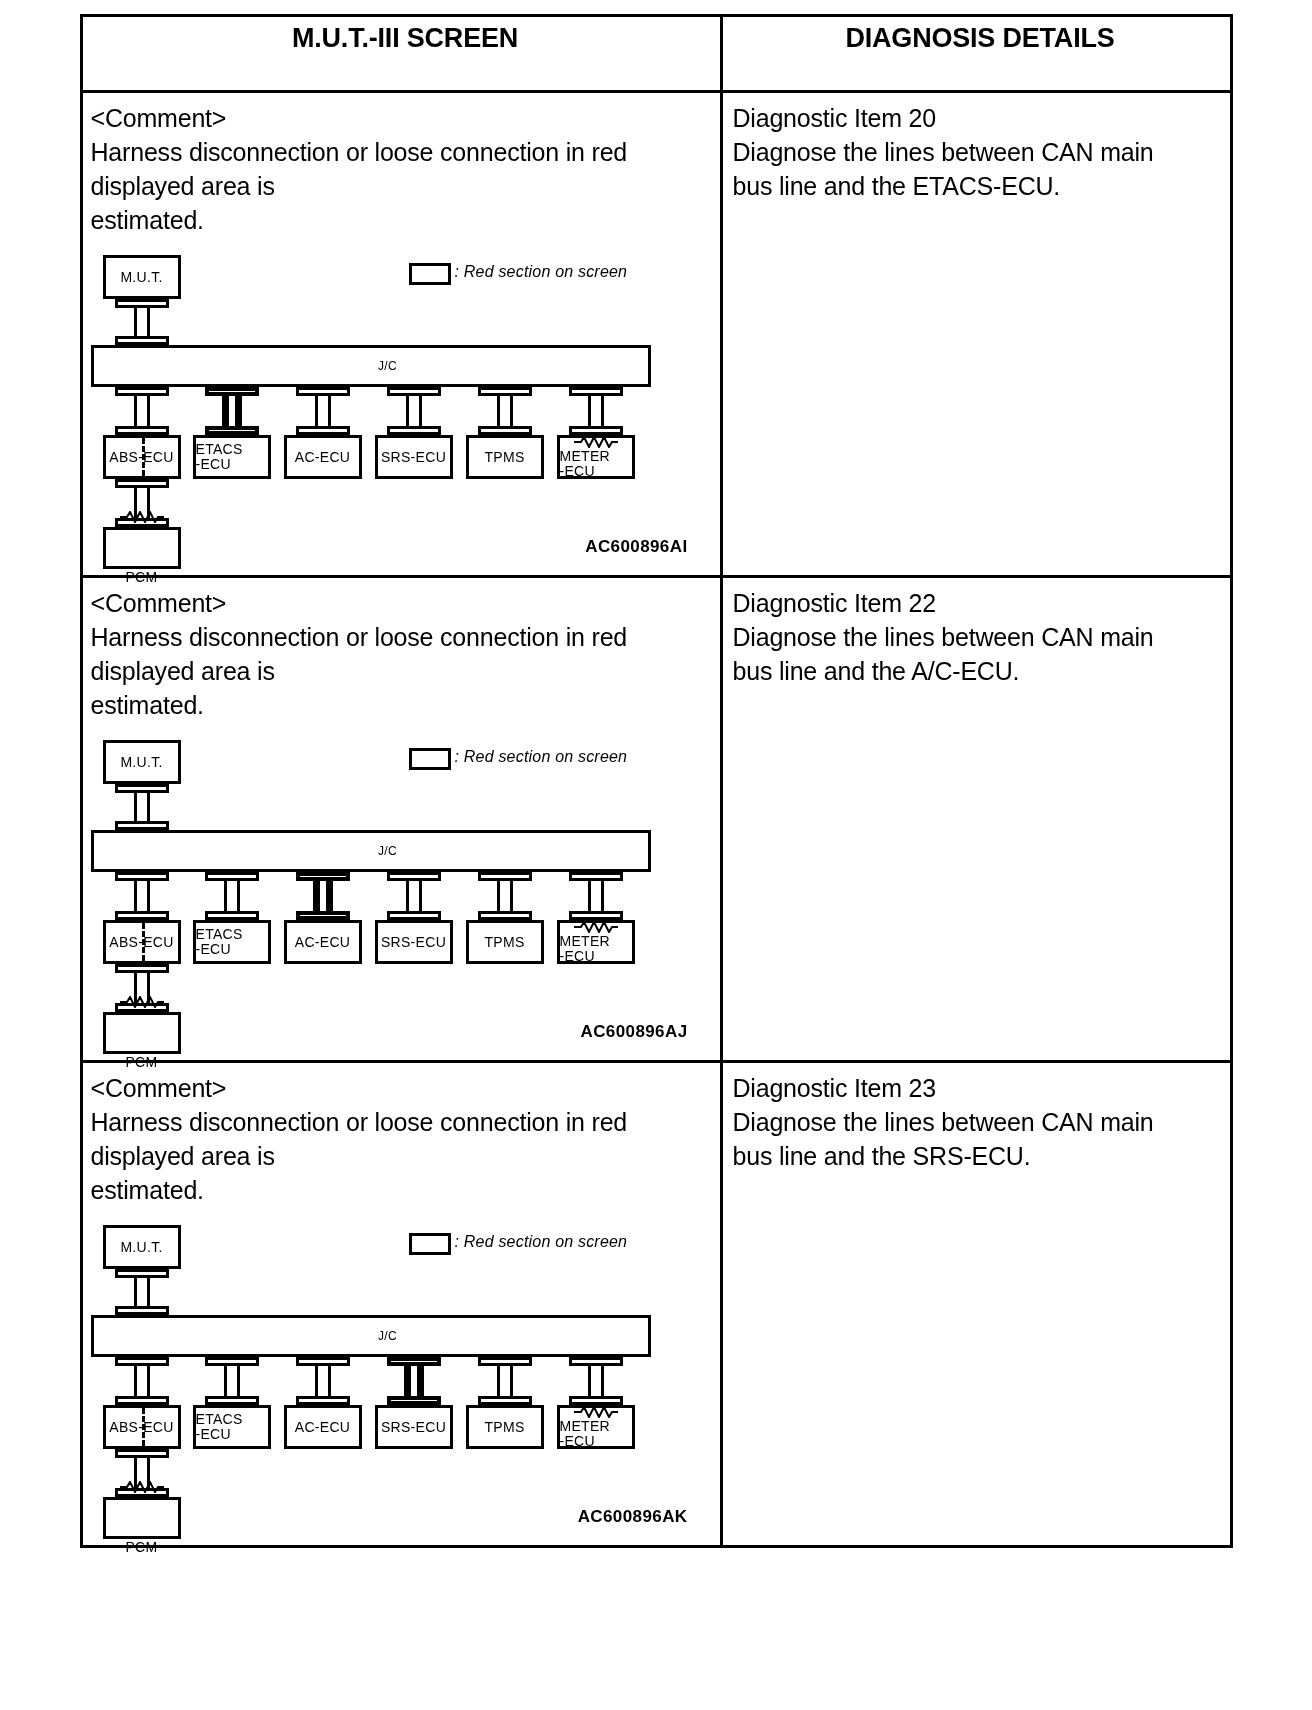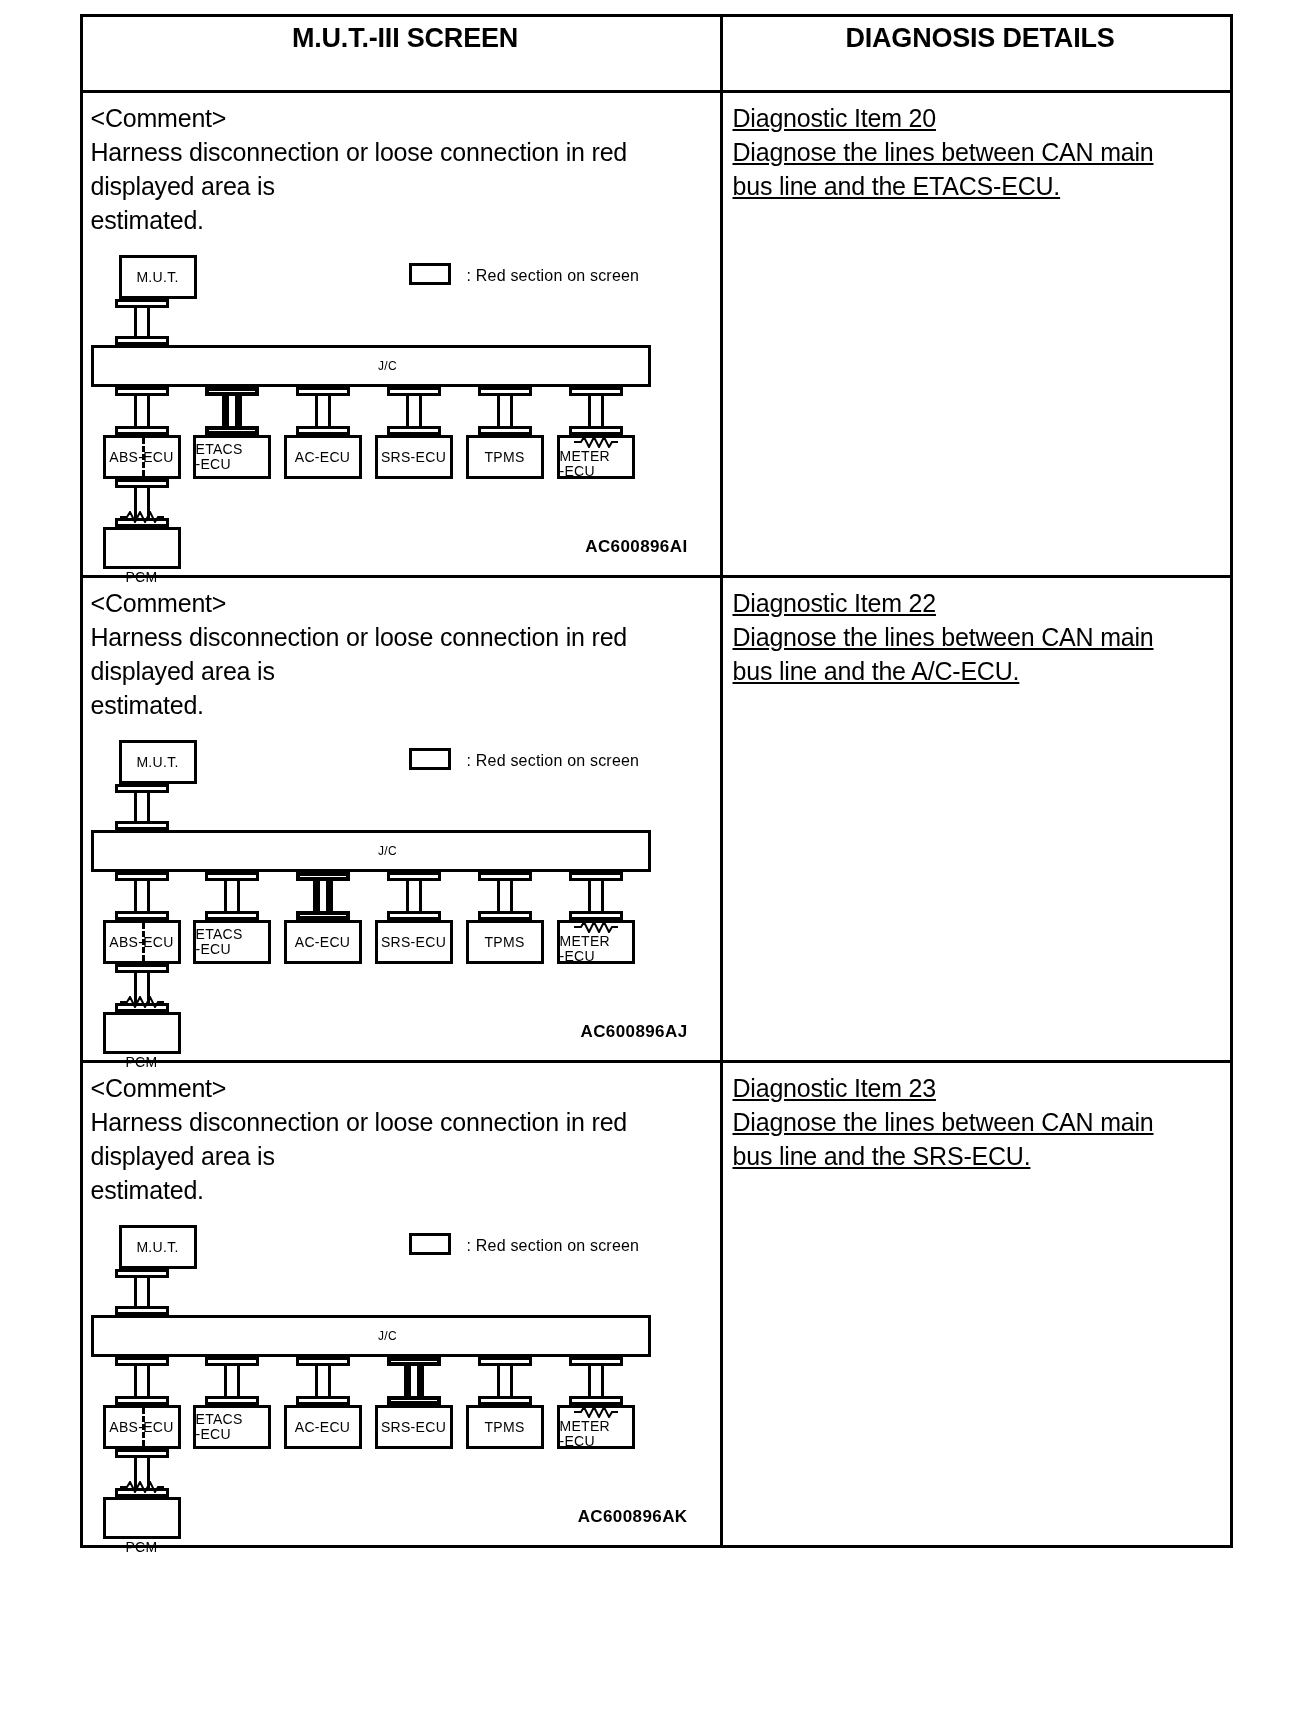--- a/index.html
+++ b/index.html
@@ -7,42 +7,42 @@
   .page{width:1312px;height:1710px;box-sizing:border-box;padding:14px 24px 14px 24px;}
   table.main{border-collapse:collapse;width:1150px;margin:0 auto;table-layout:fixed;}
   table.main td,table.main th{border:3px solid #000;vertical-align:top;padding:0;margin-top:16px;}
   .col-l{width:640px;}
   .col-r{width:510px;}
   .hdr{height:76px;}
   .hdr .htxt{font-size:27px;font-weight:bold;padding:6px 0 0 8px;letter-spacing:-0.2px;}
   .cell-pad{padding:8px 10px 6px 8px;}
   .cmt{font-size:25px;line-height:34px;letter-spacing:-0.2px;}
   .cmt .l{white-space:nowrap;}
-  .dd{font-size:25px;line-height:34px;padding:8px 24px 6px 10px;letter-spacing:-0.2px;text-decoration:underline;}
+  .dd{font-size:25px;line-height:34px;padding:8px 24px 6px 10px;letter-spacing:-0.2px;}
   .diagwrap{position:relative;width:615px;height:320px;margin-top:12px;}
   .box{position:absolute;border:3px solid #000;background:#fff;box-sizing:border-box;
        display:flex;align-items:center;justify-content:center;text-align:center;
        font-size:14px;line-height:15px;letter-spacing:0.3px;}
-  .mut{left:28px;top:6px;width:78px;height:44px;font-size:14px;}
+  .mut{left:12px;top:6px;width:78px;height:44px;font-size:14px;}
   .jc{left:0px;top:96px;width:560px;height:42px;justify-content:center;padding-left:34px;font-size:12px;}
   .ecu{top:186px;width:78px;height:44px;}
   .pcm{left:12px;top:278px;width:78px;height:42px;}
   
   .conn{position:absolute;}
   .conn .plate{position:absolute;left:0;width:54px;height:9px;border:3px solid #000;background:#fff;box-sizing:border-box;}
   .conn .plate.top{top:0;}
   .conn .plate.bot{bottom:0;}
   .conn .wire{position:absolute;left:19px;top:7px;bottom:7px;width:16px;
               border-left:3px solid #000;border-right:3px solid #000;box-sizing:border-box;}
   .conn.bold .wire{border-left-width:7px;border-right-width:7px;left:17px;width:20px;}
   .conn.bold .plate{border-width:4px;}
   
   .divider{position:absolute;left:50%;top:0;bottom:0;border-left:3px dashed #000;}
   
-  .legend{position:absolute;left:318px;top:14px;display:flex;align-items:flex-end;gap:16px;}
+  .legend{position:absolute;left:318px;top:14px;display:flex;align-items:flex-start;gap:4px;font-style:italic;}
   .legend .swatch{width:42px;height:22px;border:3px solid #000;background:#fff;box-sizing:border-box;}
   .legend .ltxt{font-size:16px;letter-spacing:0.2px;}
   .idcode{position:absolute;right:18px;bottom:12px;font-size:17px;font-weight:bold;letter-spacing:0.4px;}
   .res{display:block;width:46px;height:12px;margin:0 auto 1px auto;}
   .ecu .inner{display:flex;flex-direction:column;align-items:flex-start;justify-content:center;width:100%;}
   .pcm .inner{display:flex;flex-direction:column;align-items:center;justify-content:center;width:100%;gap:46px;}
 </style>
 </head>
 <body>
 

